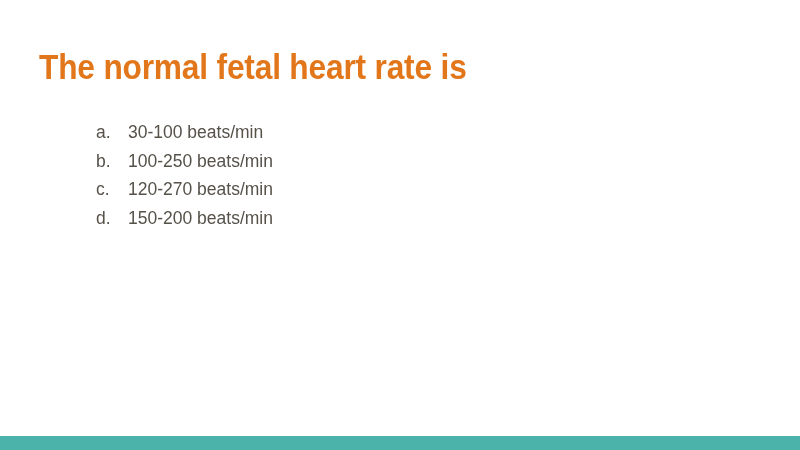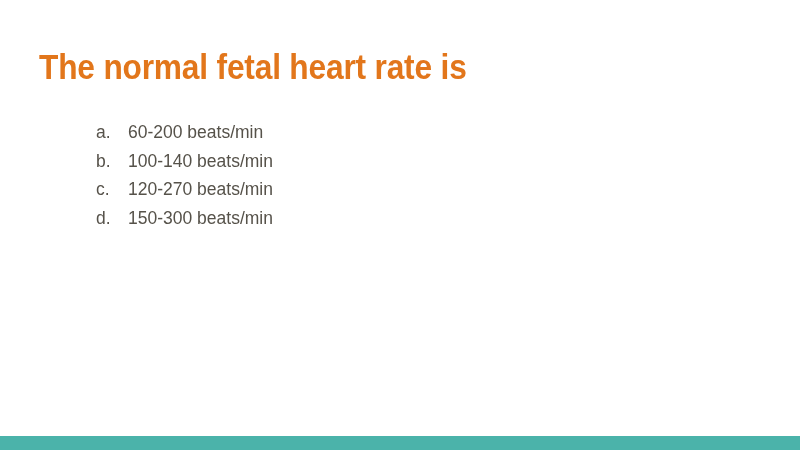--- a/index.html
+++ b/index.html
@@ -89,35 +89,35 @@
 <body>
 
 <div class="slide">
 
   <h1 class="slide-title">The normal fetal heart rate is</h1>
 
   <ul class="options">
 
     <li class="option-item">
       <span class="option-marker">a.</span>
-      <span class="option-text">60-200 beats/min</span>
+      <span class="option-text">30-100 beats/min</span>
     </li>
 
     <li class="option-item">
       <span class="option-marker">b.</span>
-      <span class="option-text">100-140 beats/min</span>
+      <span class="option-text">100-250 beats/min</span>
     </li>
 
     <li class="option-item">
       <span class="option-marker">c.</span>
       <span class="option-text">120-270 beats/min</span>
     </li>
 
     <li class="option-item">
       <span class="option-marker">d.</span>
-      <span class="option-text">150-300 beats/min</span>
+      <span class="option-text">150-200 beats/min</span>
     </li>
 
   </ul>
 
   <div class="accent-bar"></div>
 
 </div>
 
 </body></html>

